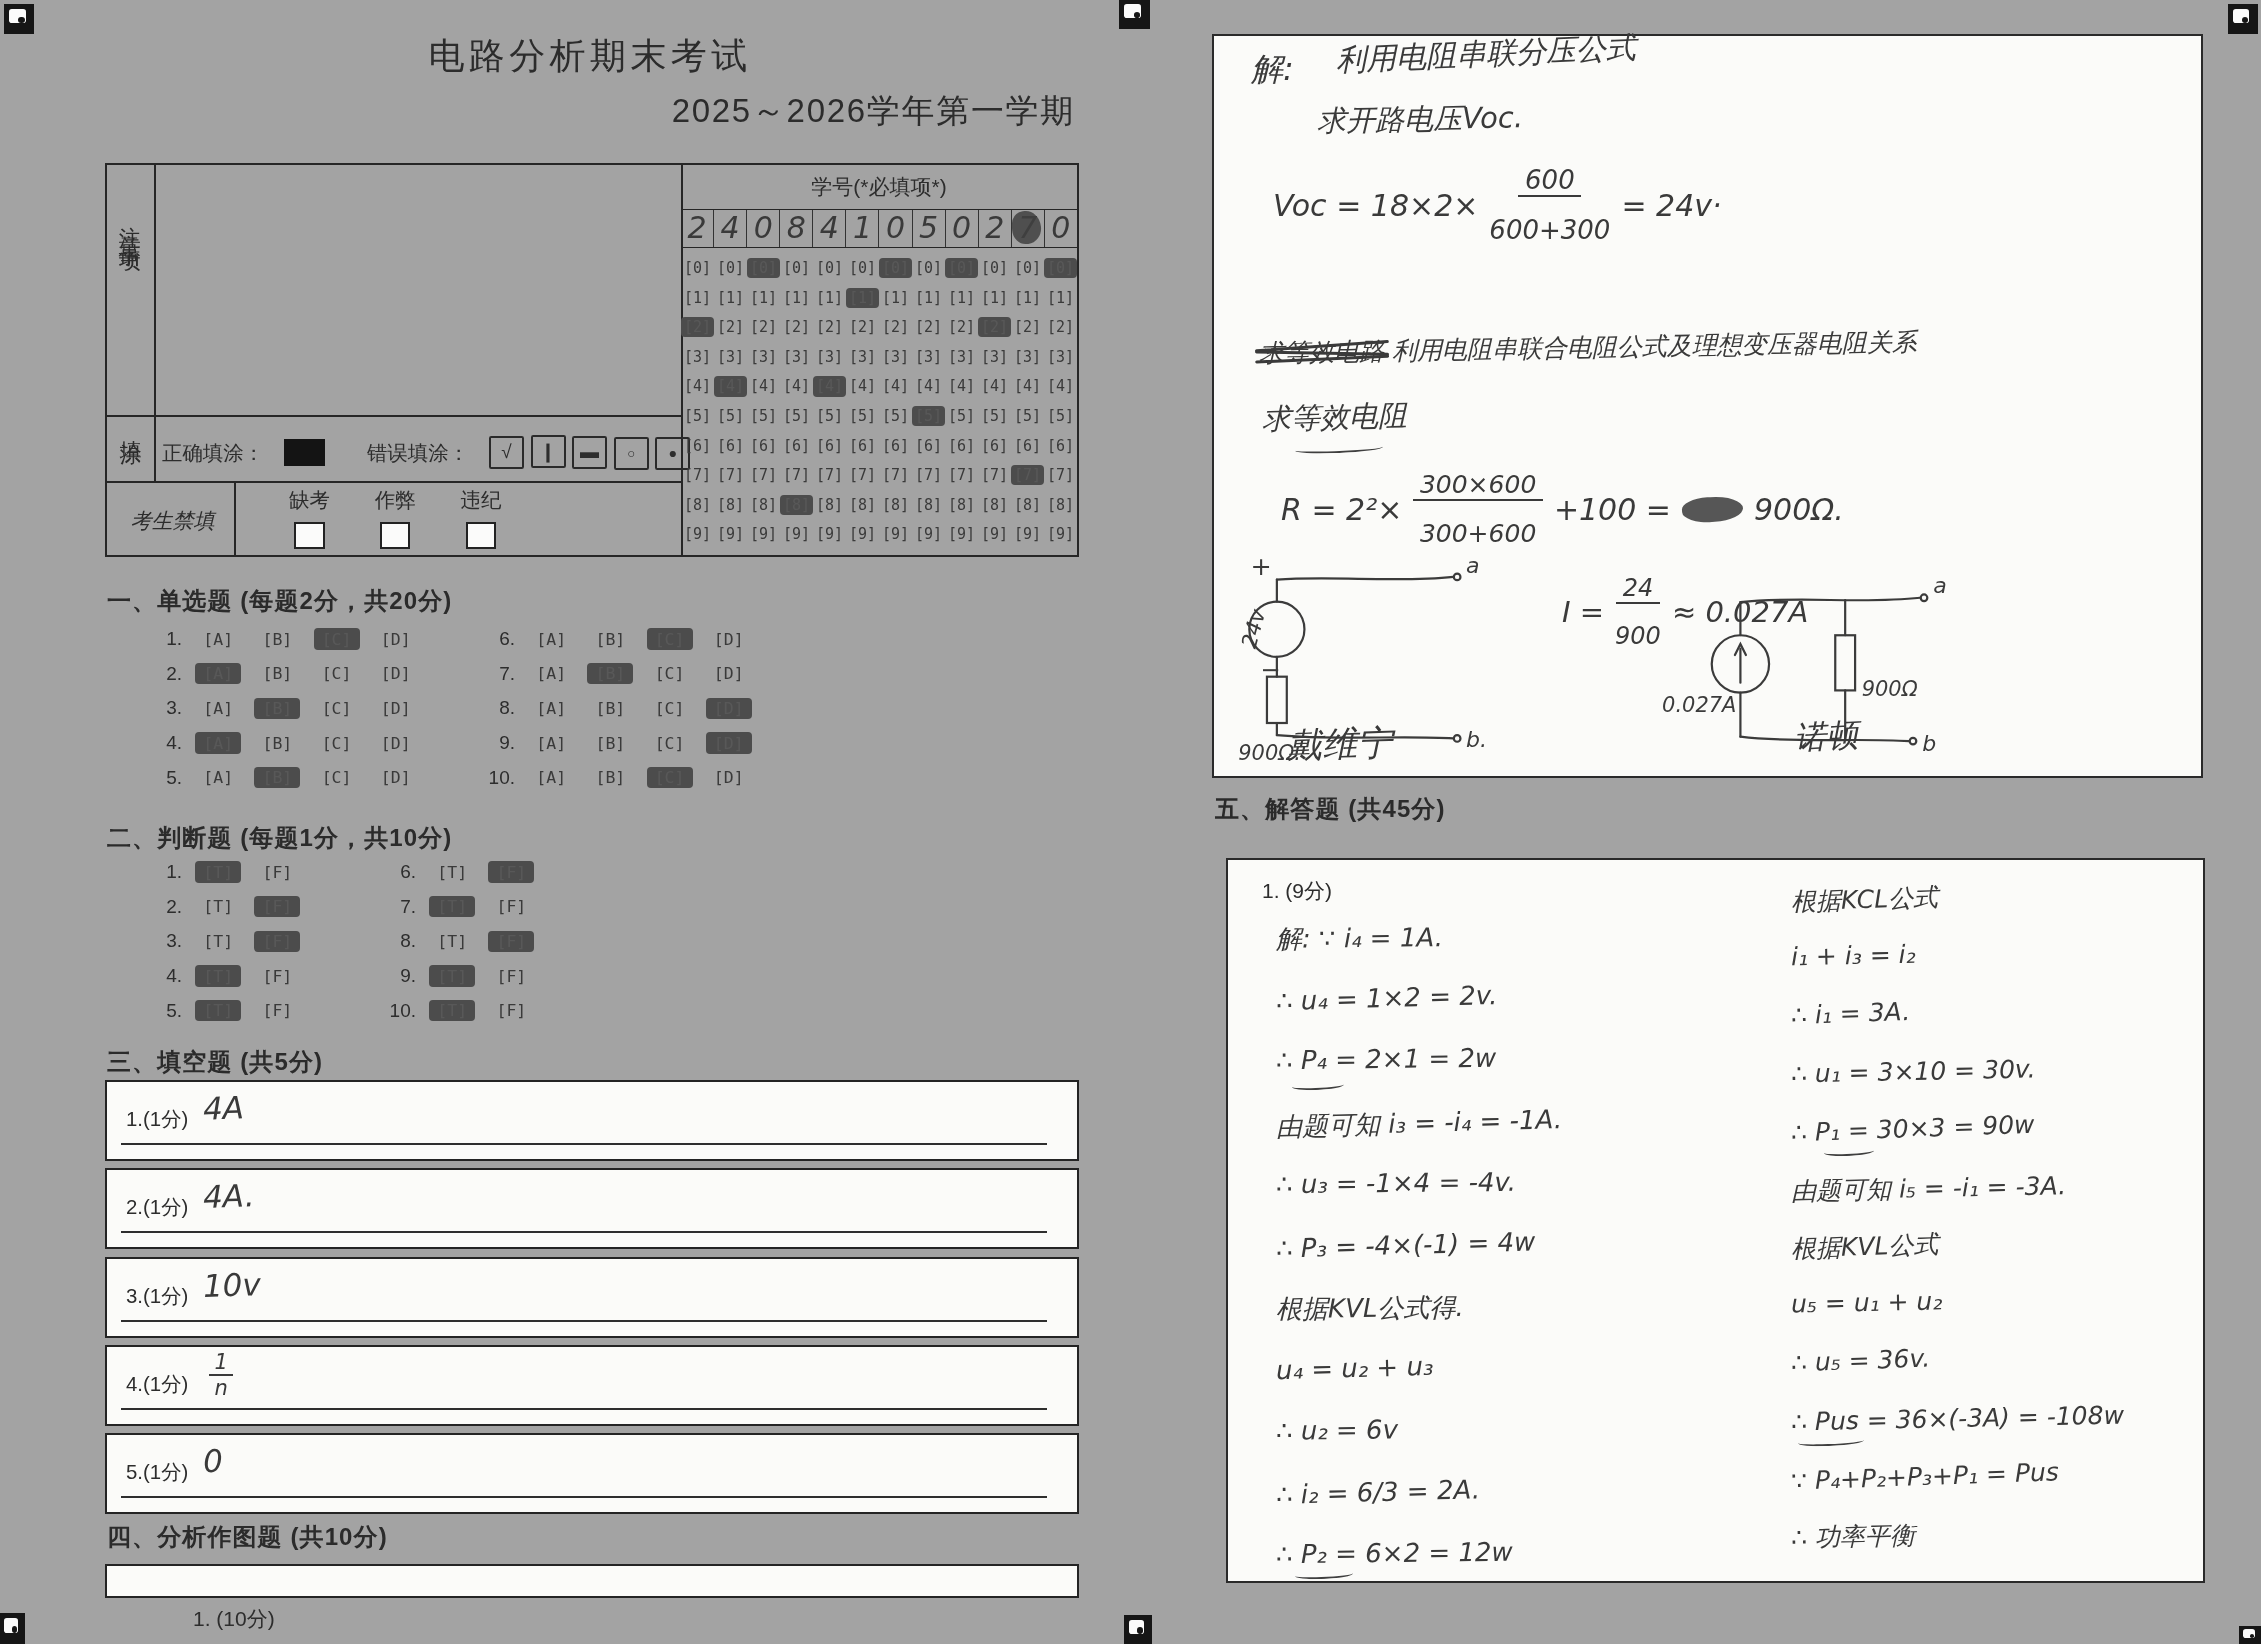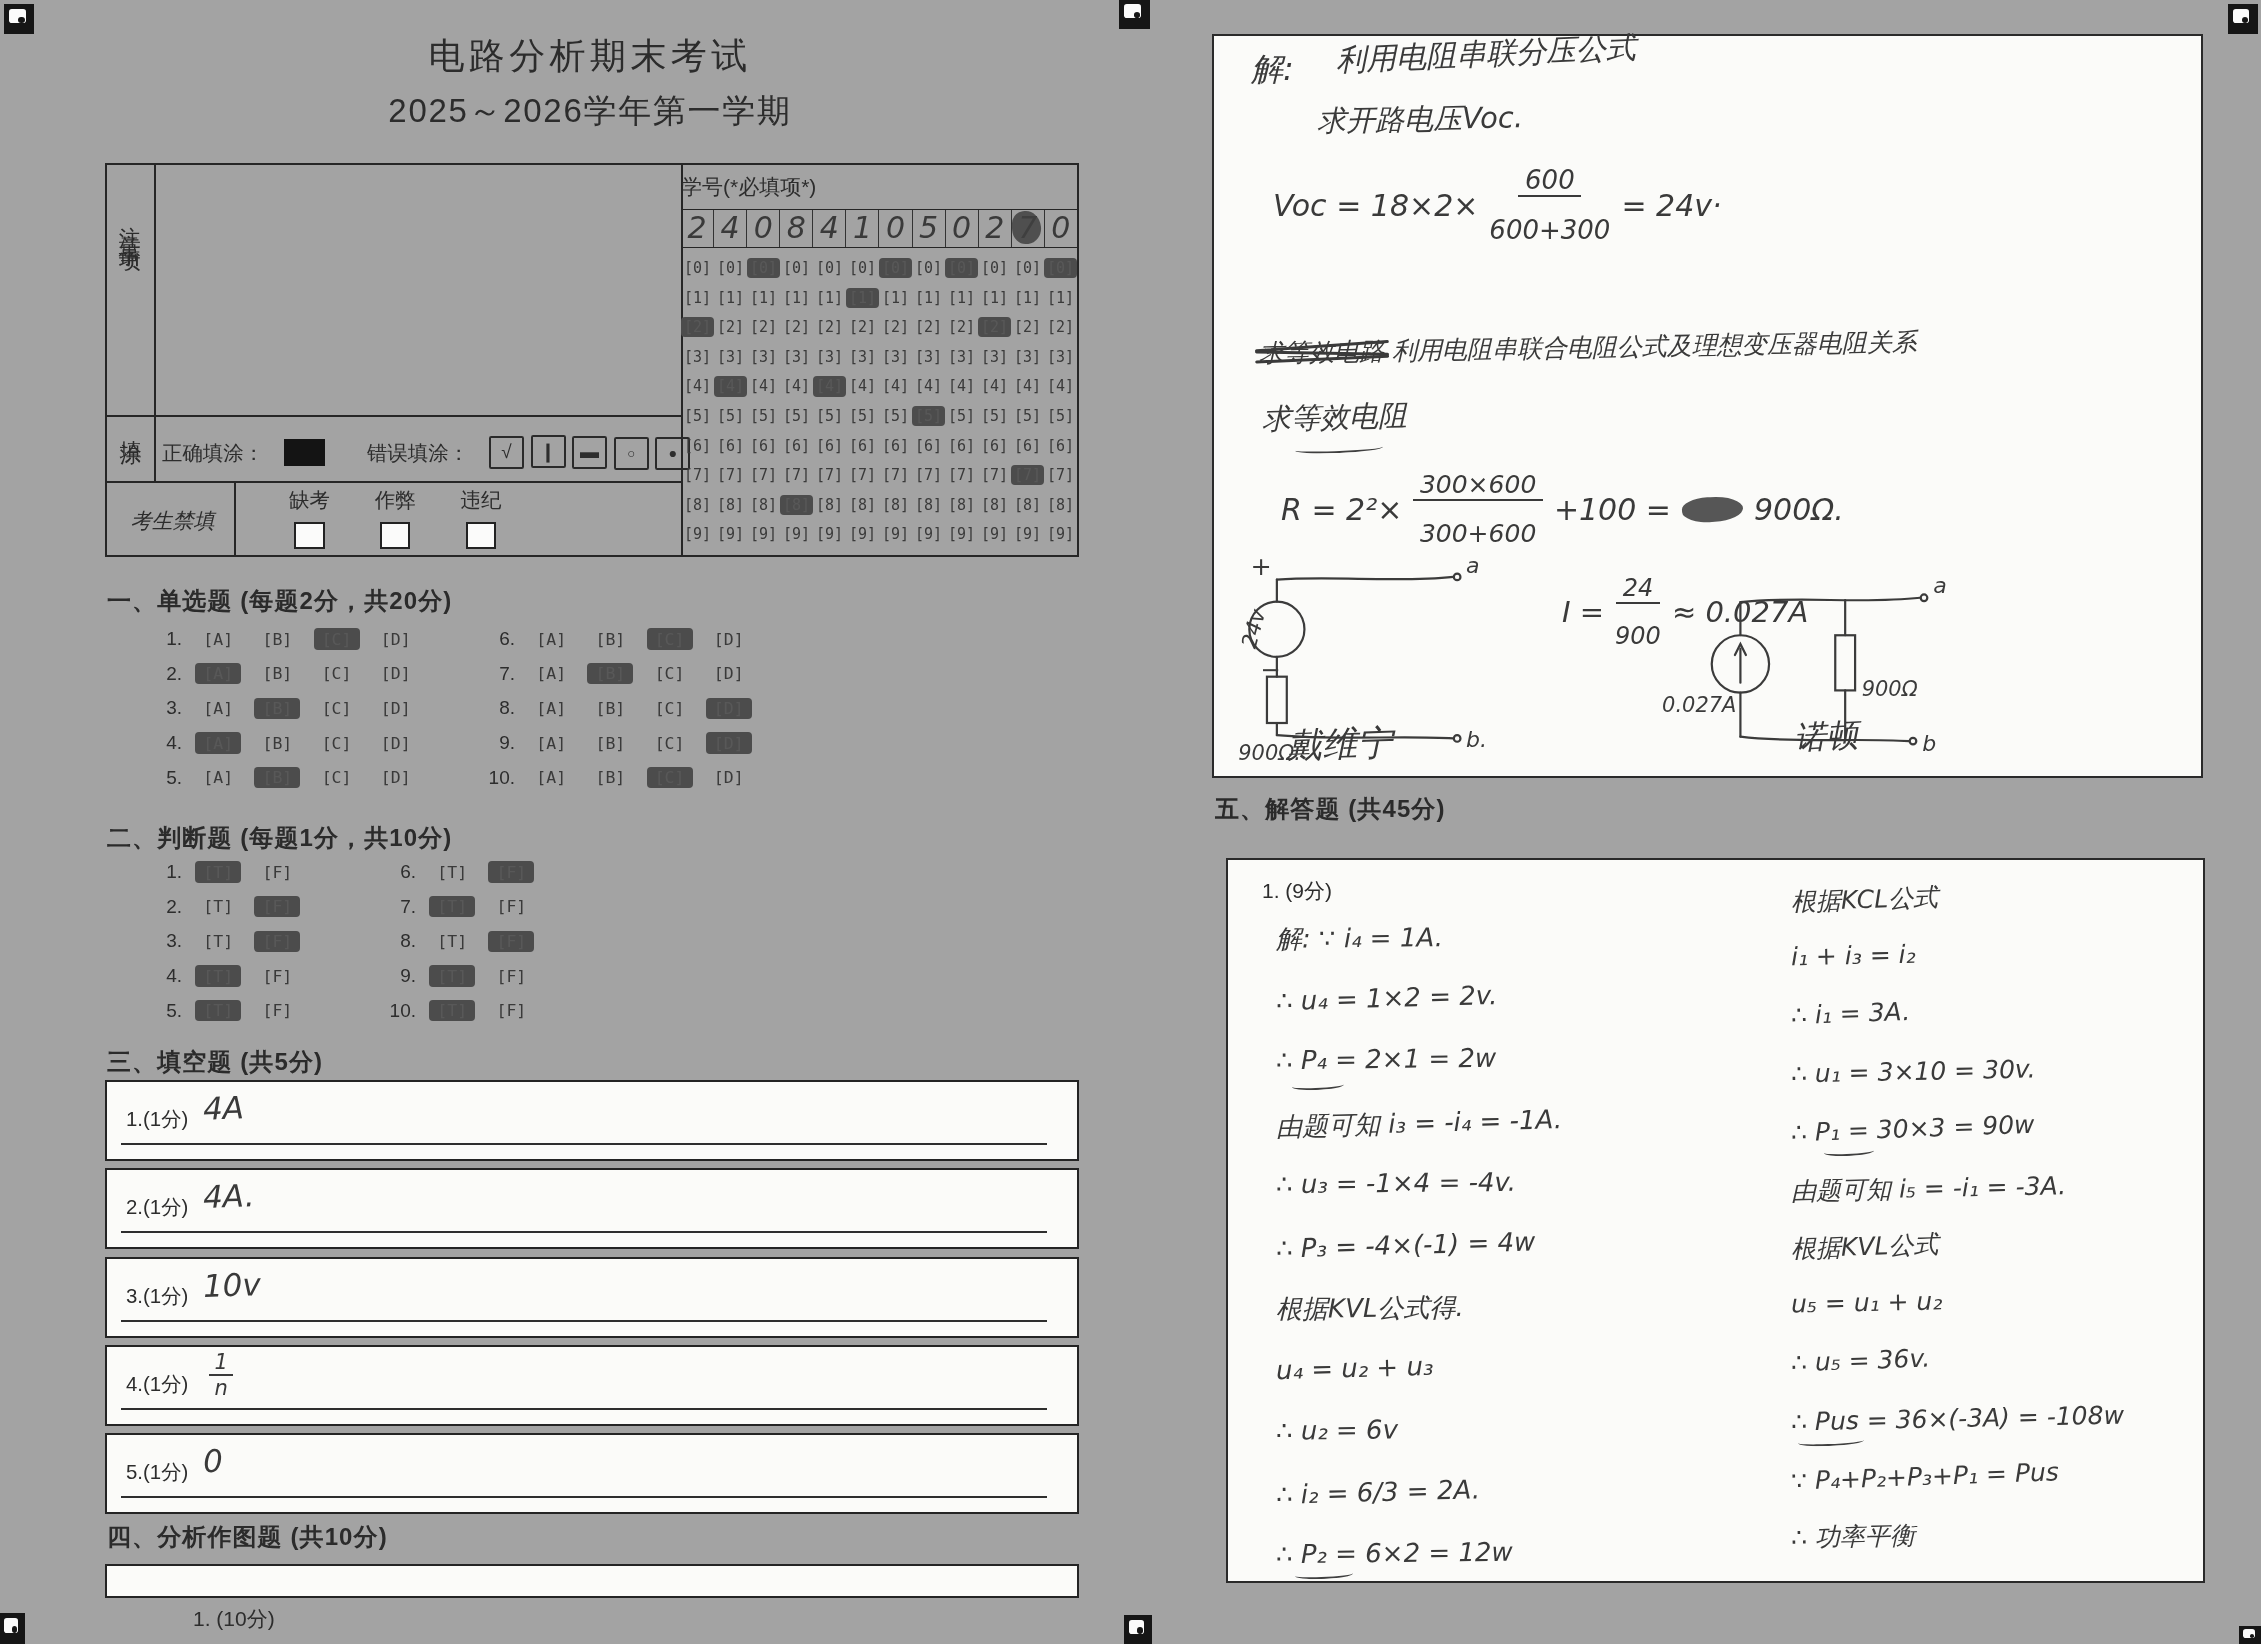--- a/index.html
+++ b/index.html
@@ -3,38 +3,38 @@
 <meta charset="utf-8">
 <style>
   html,body{margin:0;padding:0;background:#e8e8e6;}
   .sheet{position:relative;width:2261px;height:1645px;background:#a3a3a3;overflow:hidden;
          font-family:"Liberation Sans",sans-serif;color:#2d2d2d;}
   
   .mk{position:absolute;background:#161616;}
   .mk::before{content:"";position:absolute;left:17%;top:15%;width:54%;height:48%;background:#fbfbfb;border-radius:2.8px;}
   .mk::after{content:"";position:absolute;left:47%;top:41%;width:21%;height:21%;background:#161616;border-radius:50%;}
   .title{position:absolute;left:105px;top:32px;width:970px;text-align:center;font-size:36px;letter-spacing:4.4px;color:#2c2c2c;}
-  .subtitle{position:absolute;left:105px;top:89px;width:970px;text-align:center;font-size:33px;letter-spacing:1.7px;color:#2c2c2c;}
+  .subtitle{position:absolute;left:105px;top:89px;width:970px;text-align:right;font-size:33px;letter-spacing:1.7px;color:#2c2c2c;}
   
   .itab{position:absolute;left:105px;top:163px;width:970px;height:390px;border:2.2px solid #262626;}
   .ln{position:absolute;background:#262626;}
   .vlabel{position:absolute;writing-mode:vertical-rl;text-orientation:upright;font-size:22px;letter-spacing:8.8px;color:#2c2c2c;}
   .nitems{position:absolute;left:60px;top:12px;width:503px;display:flex;flex-direction:column;gap:11px;}
   .nitem{font-size:19px;line-height:1.36;color:#2c2c2c;}
   .fillrow{position:absolute;left:55px;top:260px;height:55px;display:flex;align-items:center;gap:20px;font-size:20.4px;}
   .swatch{width:41px;height:26.5px;background:#141414;}
   .wsq{display:inline-flex;align-items:center;justify-content:center;width:31px;height:29px;border:2.2px solid #2a2a2a;border-radius:2.2px;font-size:19px;margin-right:6.6px;}
   .wsq.m3{font-size:13.2px;} .wsq.m4{font-size:14.3px;}
   .exlabel{position:absolute;left:4.4px;top:342px;width:122px;text-align:center;font-size:21px;font-style:italic;}
   .fcols{position:absolute;left:182px;top:321px;display:flex;gap:45px;}
   .fcol{display:flex;flex-direction:column;align-items:center;gap:7.7px;}
   .fcl{font-size:20.4px;}
   .fcb{width:26.5px;height:23px;border:2.2px solid #222;background:#fbfbfa;}
   
-  .sidtitle{position:absolute;left:574px;top:7.7px;width:396px;text-align:left;font-size:21px;}
+  .sidtitle{position:absolute;left:574px;top:7.7px;width:396px;text-align:center;font-size:21px;}
   .sidrow{position:absolute;left:574px;top:44px;width:396px;height:37px;display:flex;border-top:1.7px solid #262626;border-bottom:1.7px solid #262626;}
   .sidcell{flex:1;border-right:1.1px solid #333;display:flex;align-items:flex-start;justify-content:center;overflow:visible;}
   .sidcell:last-child{border-right:none;}
   .sidd{font-size:30px;line-height:35px;}
   .sgrid{position:absolute;left:574px;top:93px;width:396px;display:flex;flex-direction:column;gap:9.4px;}
   .brow{display:flex;}
   .bub{flex:1;text-align:center;font-family:"DejaVu Sans Mono",monospace;font-size:15px;color:#3a3a3a;padding:1.1px 0;}
   .fb{background:#4c4c4c !important;color:rgba(255,255,255,0.07) !important;border-radius:3.9px;}
   
   .shead{position:absolute;font-size:24px;font-weight:600;color:#2b2b2b;letter-spacing:1.1px;}

